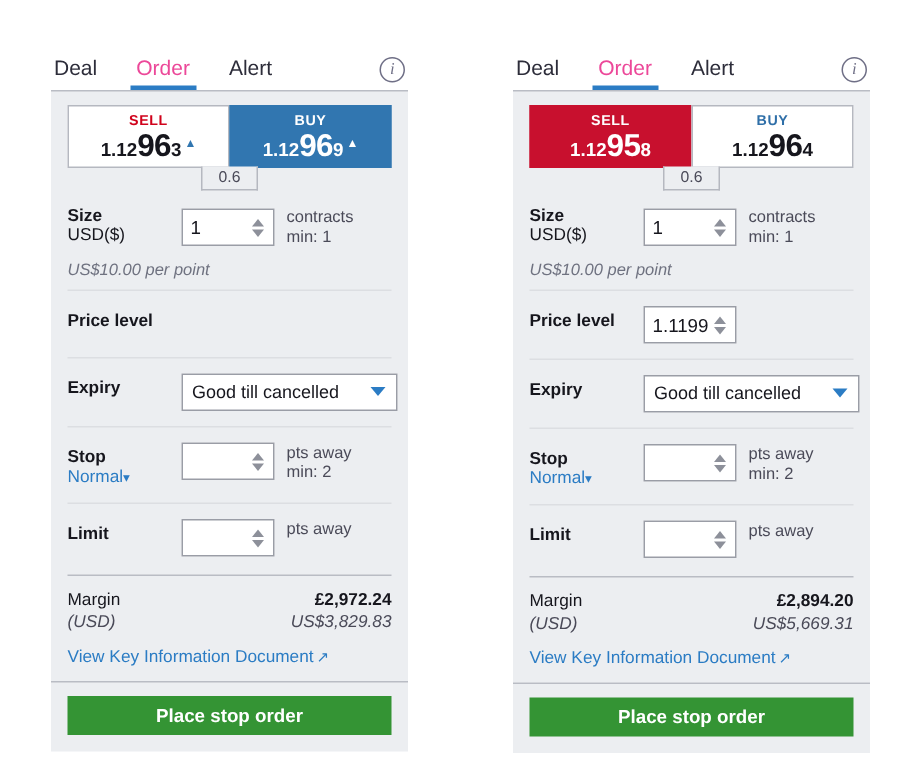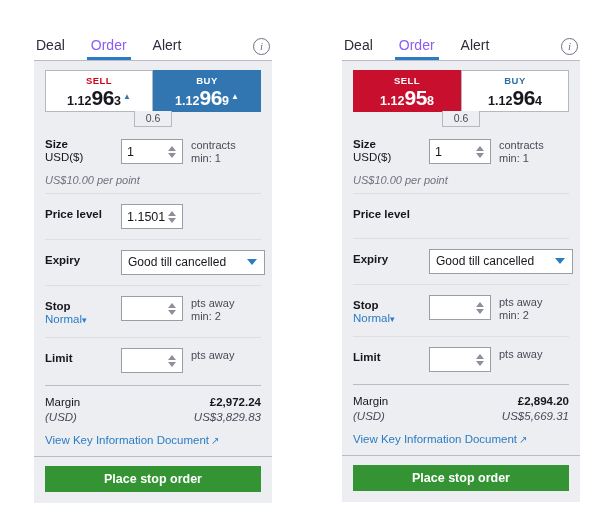--- a/index.html
+++ b/index.html
@@ -25,21 +25,21 @@
   }
   .tab {
     position: relative;
     font-size: 14px;
     color: #2d2d3a;
     padding: 0 0 7px 0;
     margin-right: 26px;
     cursor: pointer;
     white-space: nowrap;
   }
-  .tab.active { color: #8b5cf6; }
+  .tab.active { color: #ec4899; }
   .tab.active::after {
     content: "";
     position: absolute;
     left: -4px; right: -4px; bottom: 0;
     height: 3px;
     background: #2b7cc4;
   }
   .info-icon {
     margin-left: auto;
     margin-bottom: 5px;
@@ -329,27 +329,20 @@
           <div>contracts</div>
           <div>min: 1</div>
         </div>
       </div>
       <div class="per-point">US$10.00 per point</div>
 
       <div class="row">
         <div class="row-label">
             <b>Price level</b>
           </div>
-        <div class="stepper">
-          <input type="text" value="1.1501" style="">
-          <span class="spin">
-              <i class="up"></i>
-              <i class="down"></i>
-            </span>
-        </div>
       </div>
 
       <div class="row">
         <div class="row-label">
             <b>Expiry</b>
           </div>
         <div class="select-wrap">
           <div class="val">Good till cancelled</div>
           <span class="chev"></span>
         </div>
@@ -454,20 +447,27 @@
           <div>contracts</div>
           <div>min: 1</div>
         </div>
       </div>
       <div class="per-point">US$10.00 per point</div>
 
       <div class="row">
         <div class="row-label">
             <b>Price level</b>
           </div>
+        <div class="stepper">
+          <input type="text" value="1.1199" style="">
+          <span class="spin">
+              <i class="up"></i>
+              <i class="down"></i>
+            </span>
+        </div>
       </div>
 
       <div class="row">
         <div class="row-label">
             <b>Expiry</b>
           </div>
         <div class="select-wrap">
           <div class="val">Good till cancelled</div>
           <span class="chev"></span>
         </div>

